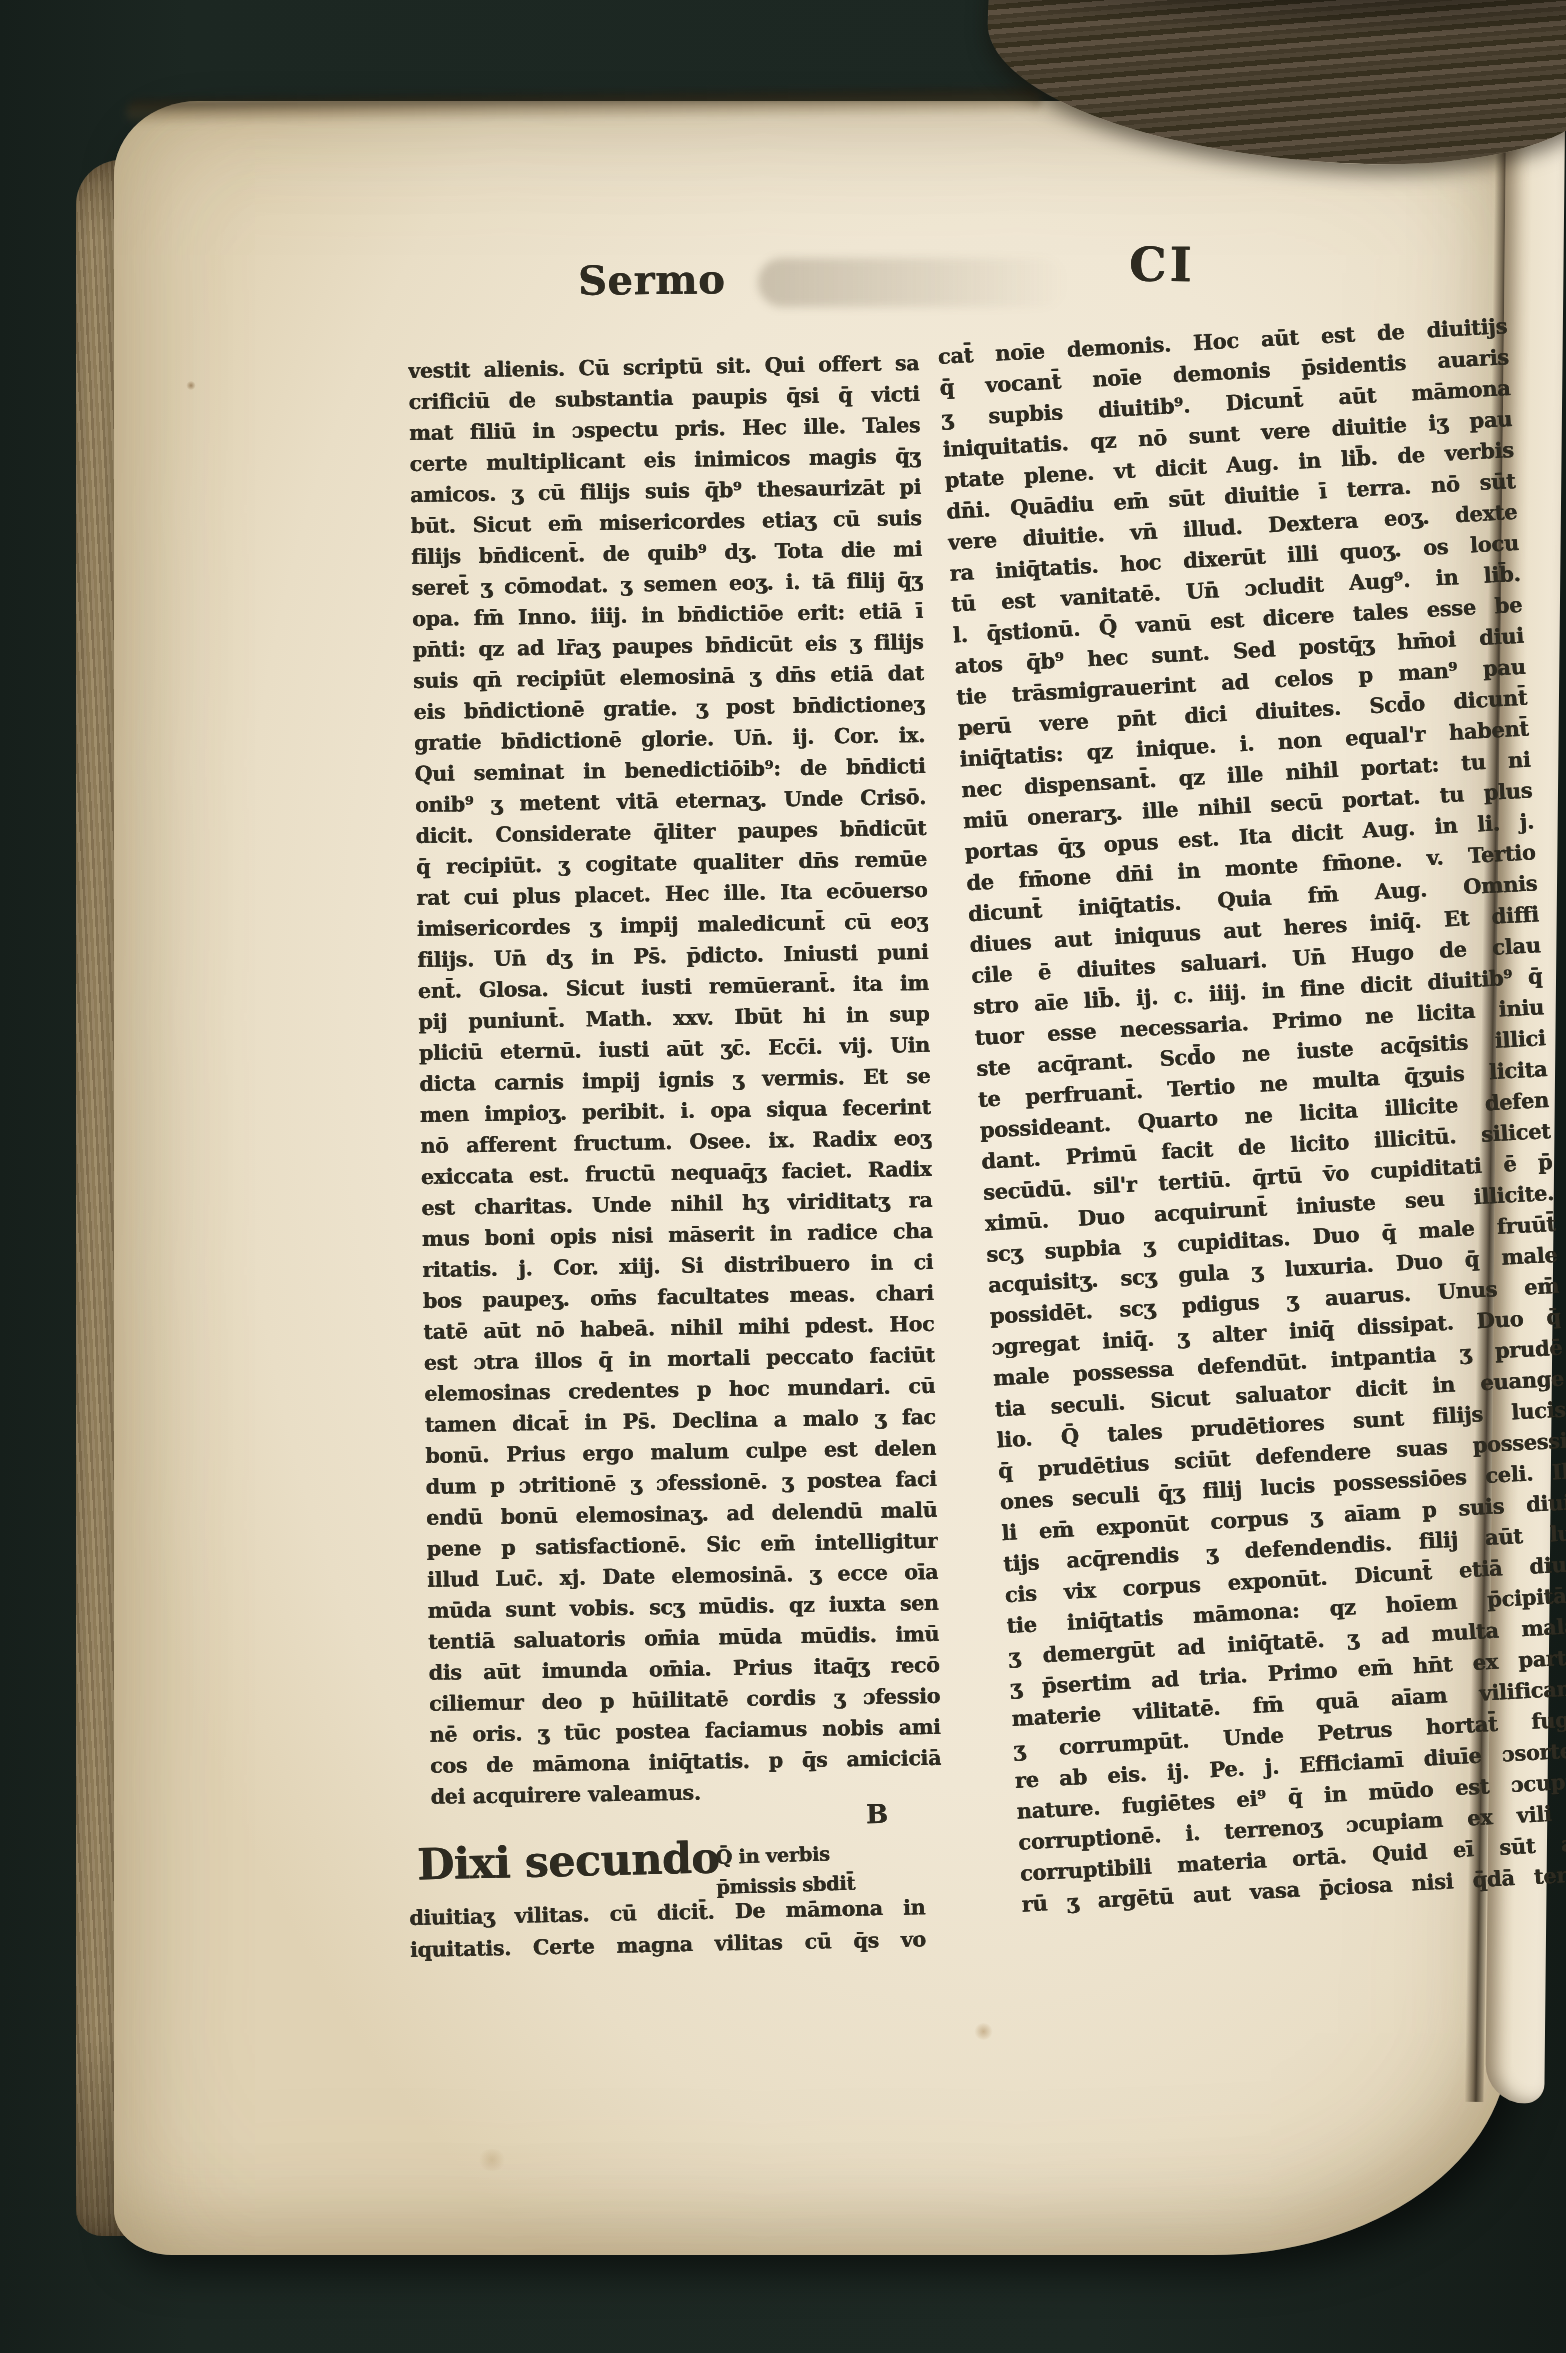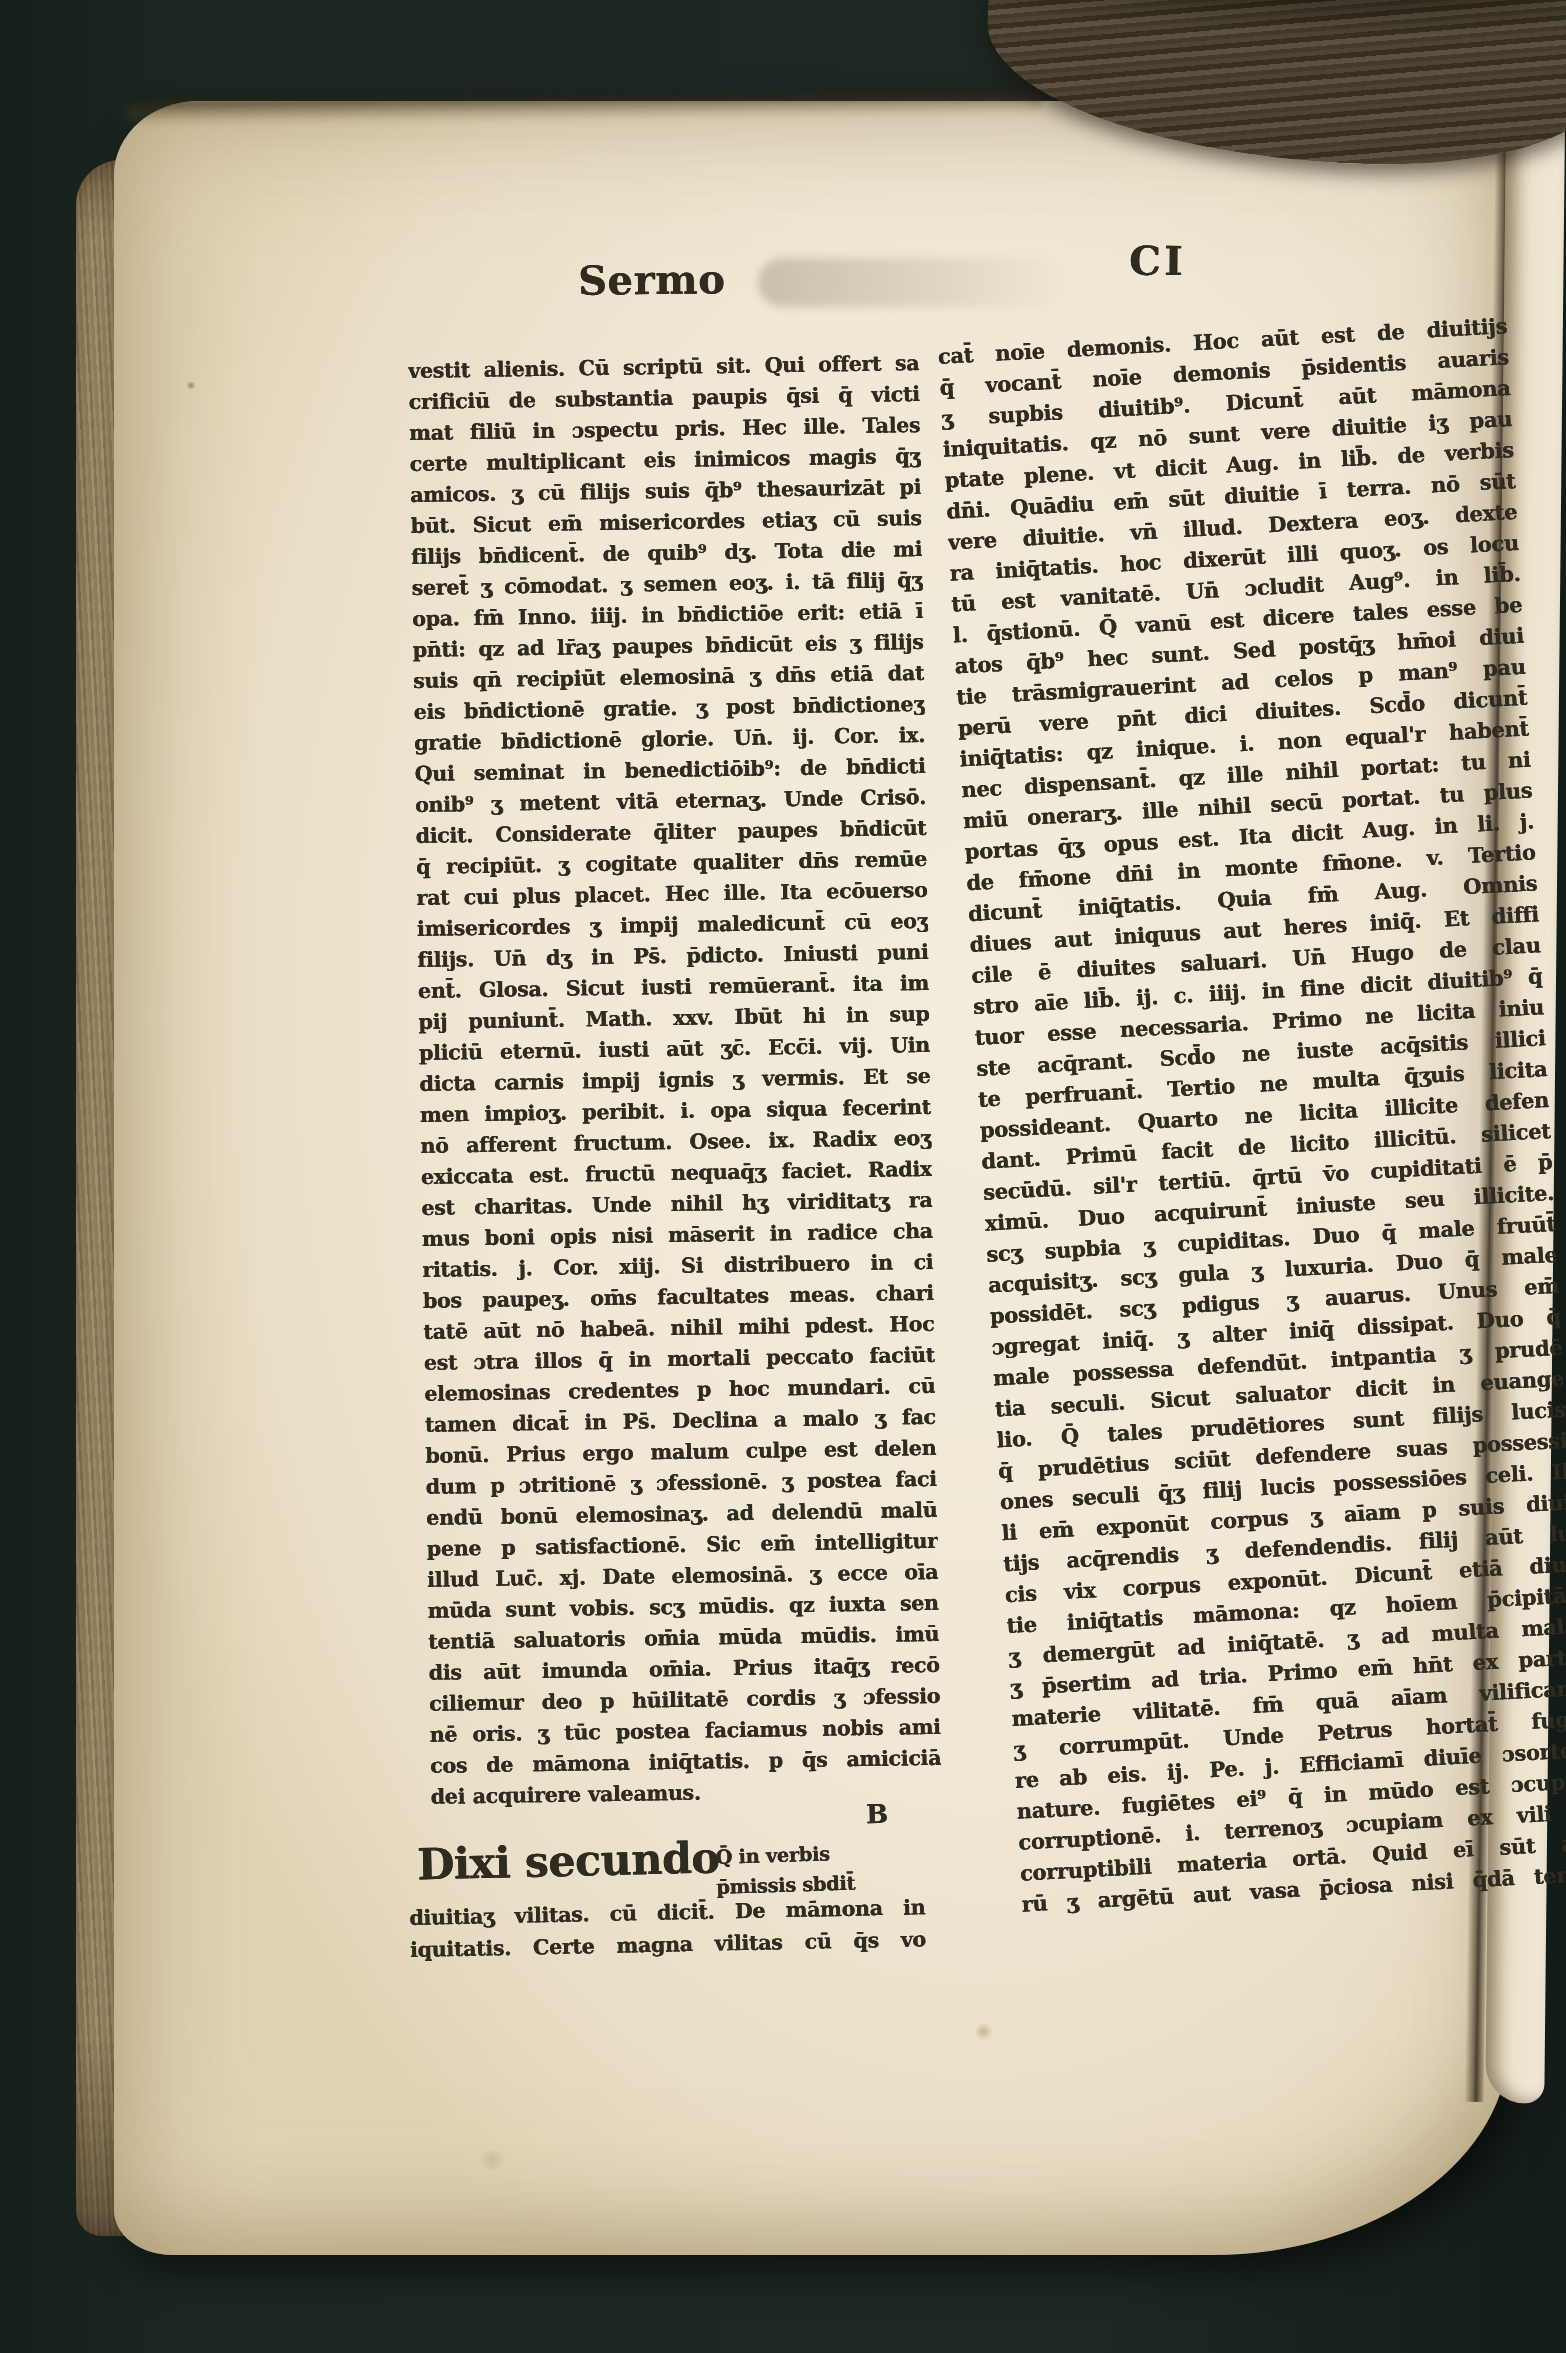--- a/index.html
+++ b/index.html
@@ -67,21 +67,21 @@
     background:linear-gradient(180deg,rgba(35,28,16,.75),rgba(90,70,40,.35) 55%,rgba(90,70,40,0));
     filter:blur(3.9px);transform:rotate(-0.7deg);
     border-radius:13px;
   }
 
   
   .ink{color:var(--ink);font-weight:bold;
        text-shadow:0 0 0.6px rgba(44,40,28,.85),0.4px 0 0 rgba(44,40,28,.6);}
 
   .running-title{left:578px;top:256px;font-size:40px;letter-spacing:0.6px;transform:rotate(-0.5deg);}
-  .folio-number{left:1129px;top:237px;font-size:40px;letter-spacing:3.2px;transform:rotate(0.4deg);}
+  .folio-number{left:1129px;top:237px;font-size:47px;letter-spacing:3.2px;transform:rotate(0.4deg);}
 
   .col{transform-origin:0 0;}
   .col .line{
     white-space:normal;overflow:hidden;
     text-align:justify;text-align-last:justify;
     letter-spacing:-0.3px;word-spacing:0.6px;
   }
   .col-left{left:408px;top:356px;width:511px;transform:rotate(-0.9deg);}
   .col-left .line{height:31px;line-height:31px;font-size:20.6px;}
   .col-right{left:937px;top:341px;width:570px;transform:rotate(-3.1deg);}

